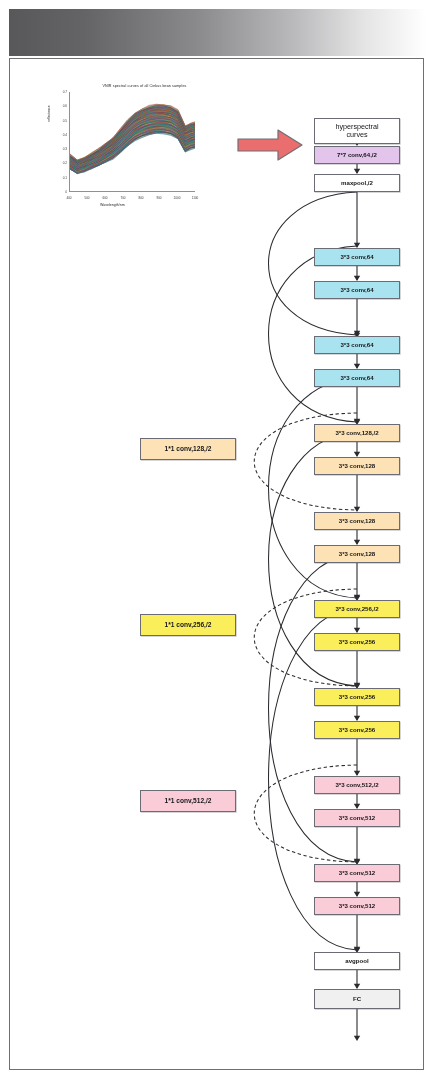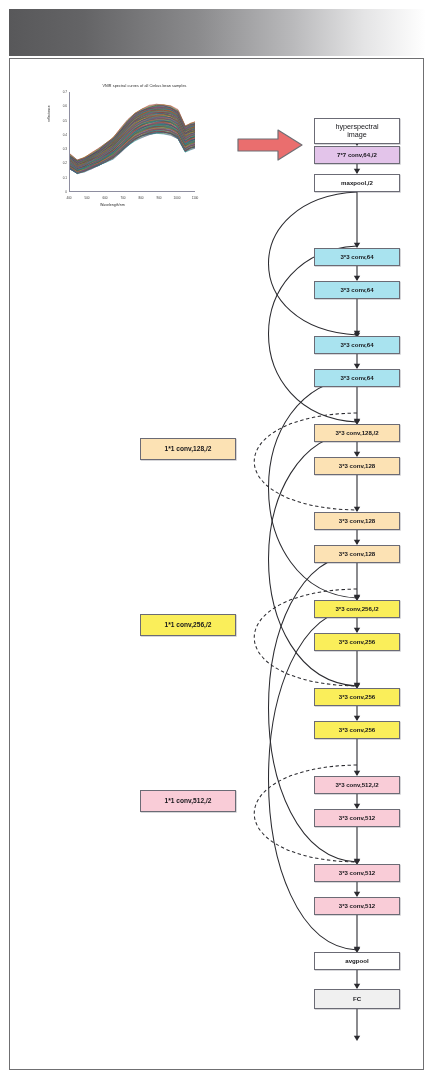--- a/index.html
+++ b/index.html
@@ -345,21 +345,21 @@
       <path d="M357 554 C 239 560, 239 856, 357 862" fill="none" stroke="#2b2b30" stroke-width="1.05"></path>
       <path d="M353.8 859.8 L360.2 859.8 L357 865 Z" fill="#2b2b30"></path>
       <path d="M357 608 C 239 614, 239 944, 357 950" fill="none" stroke="#2b2b30" stroke-width="1.05"></path>
       <path d="M353.8 947.8 L360.2 947.8 L357 953 Z" fill="#2b2b30"></path>
       <path d="M357 413 C 220 415, 220 508, 357 510" fill="none" stroke="#2b2b30" stroke-width="1.05" stroke-dasharray="3.4,2.6"></path>
       <path d="M357 589 C 220 591, 220 684, 357 686" fill="none" stroke="#2b2b30" stroke-width="1.05" stroke-dasharray="3.4,2.6"></path>
       <path d="M357 765 C 220 767, 220 860, 357 862" fill="none" stroke="#2b2b30" stroke-width="1.05" stroke-dasharray="3.4,2.6"></path>
     </svg>
 <div class="node main c-white hdr" style="top: 118px; height: 26px;">
       <span style="white-space: pre-line;">hyperspectral
-image</span>
+curves</span>
     </div>
     <div class="node main c-purple" style="top: 146px; height: 18px;">
       <span style="white-space: pre-line;">7*7 conv,64,/2</span>
     </div>
     <div class="node main c-white" style="top: 174px; height: 18px;">
       <span style="white-space: pre-line;">maxpool,/2</span>
     </div>
     <div class="node main c-blue" style="top: 248px; height: 18px;">
       <span style="white-space: pre-line;">3*3 conv,64</span>
     </div>

